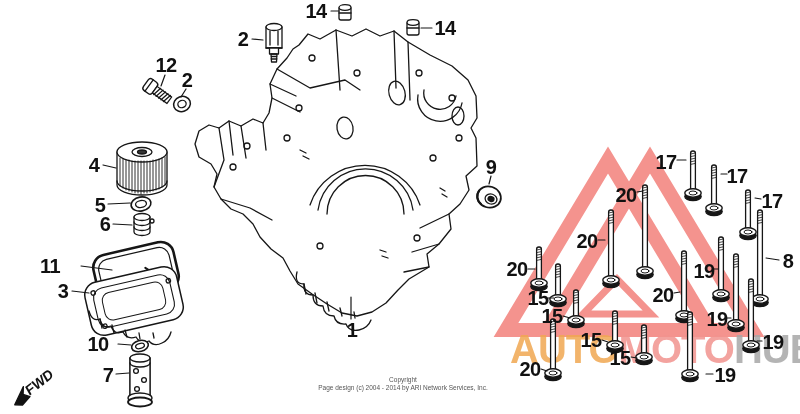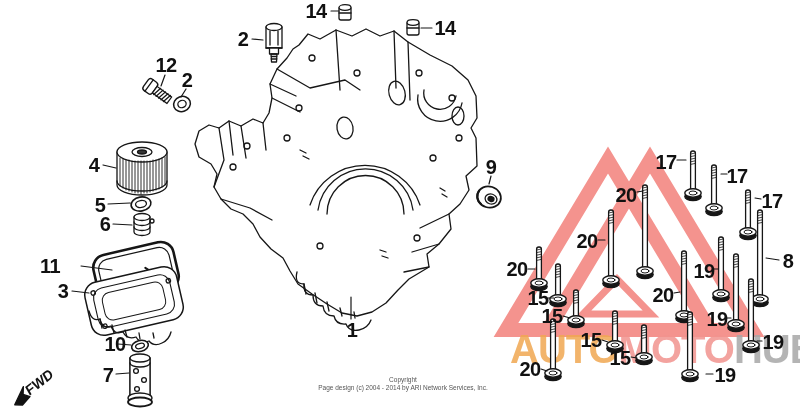--- a/index.html
+++ b/index.html
@@ -372,21 +372,21 @@
 <div id="labels" class="layer">
   <div class="callout" style="left:352px;top:330px">1</div>
   <div class="callout" style="left:243px;top:39px">2</div>
   <div class="callout" style="left:63px;top:291px">3</div>
   <div class="callout" style="left:94px;top:165px">4</div>
   <div class="callout" style="left:100px;top:205px">5</div>
   <div class="callout" style="left:105px;top:224px">6</div>
   <div class="callout" style="left:108px;top:375px">7</div>
   <div class="callout" style="left:788px;top:261px">8</div>
   <div class="callout" style="left:491px;top:167px">9</div>
-  <div class="callout" style="left:115px;top:344px">10</div>
+  <div class="callout" style="left:98px;top:344px">10</div>
   <div class="callout" style="left:50px;top:266px">11</div>
   <div class="callout" style="left:166px;top:65px">12</div>
   <div class="callout" style="left:187px;top:80px">2</div>
   <div class="callout" style="left:316px;top:11px">14</div>
   <div class="callout" style="left:445px;top:28px">14</div>
   <div class="callout" style="left:538px;top:298px">15</div>
   <div class="callout" style="left:552px;top:316px">15</div>
   <div class="callout" style="left:591px;top:340px">15</div>
   <div class="callout" style="left:620px;top:358px">15</div>
   <div class="callout" style="left:517px;top:269px">20</div>

